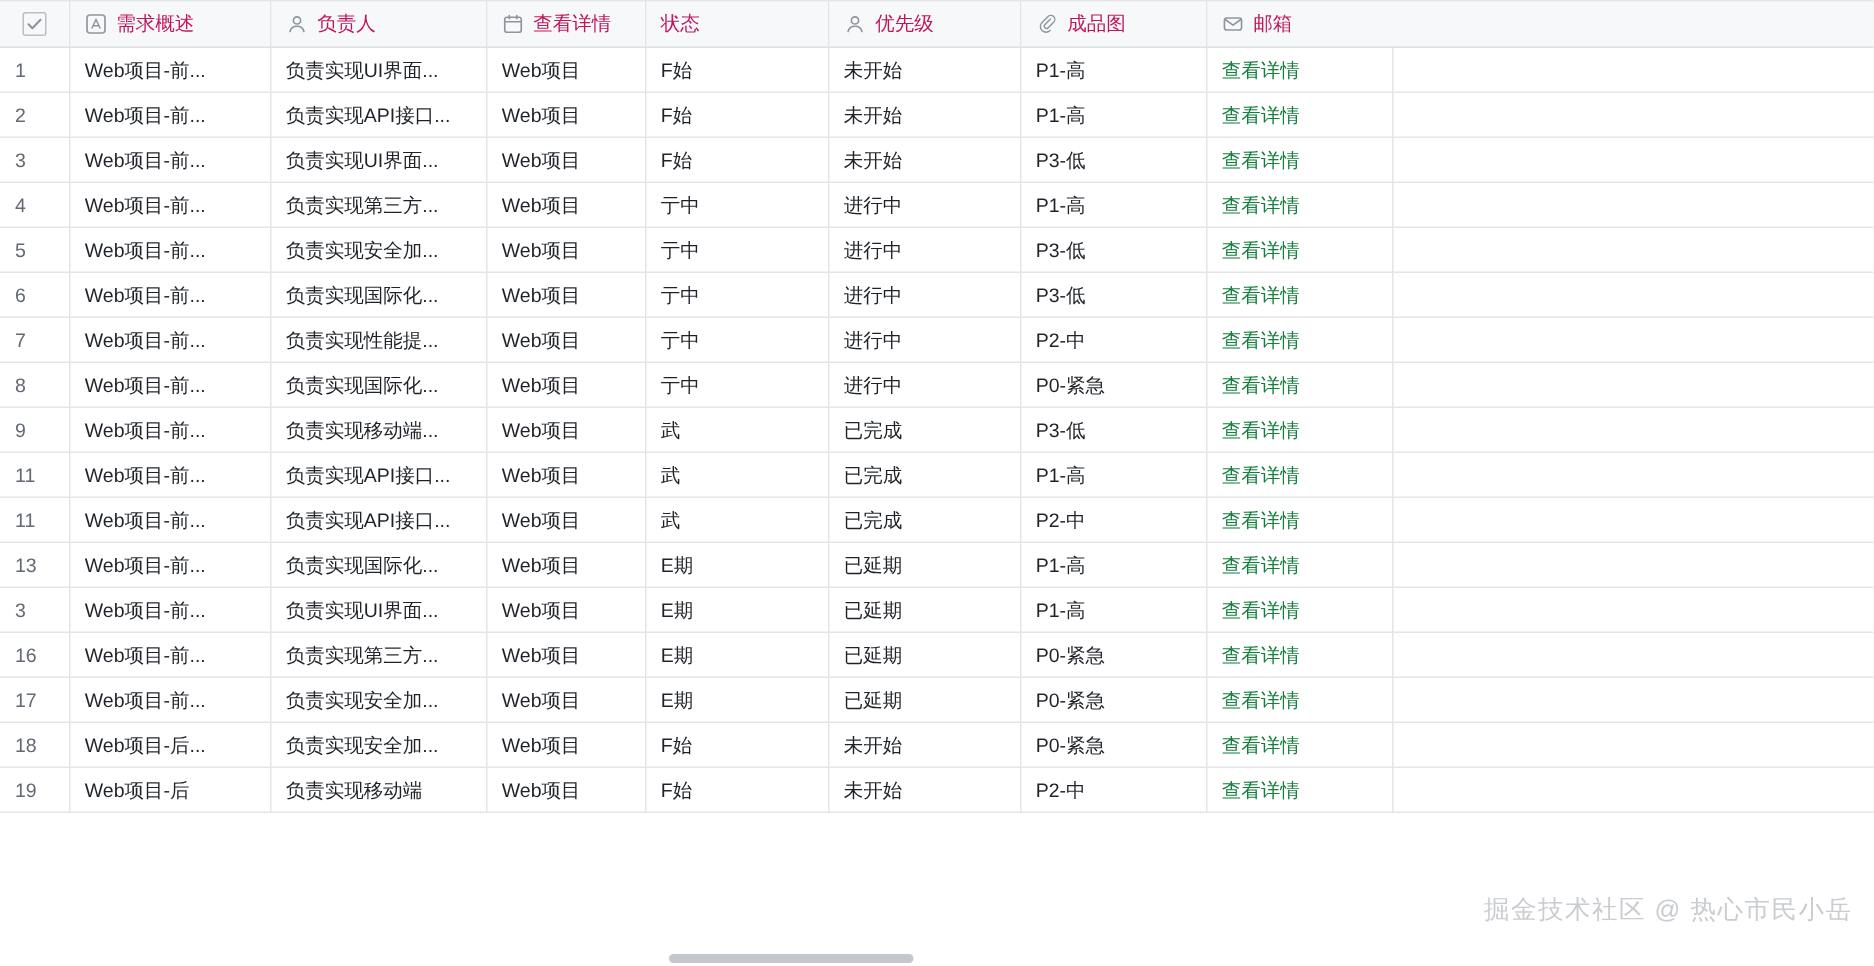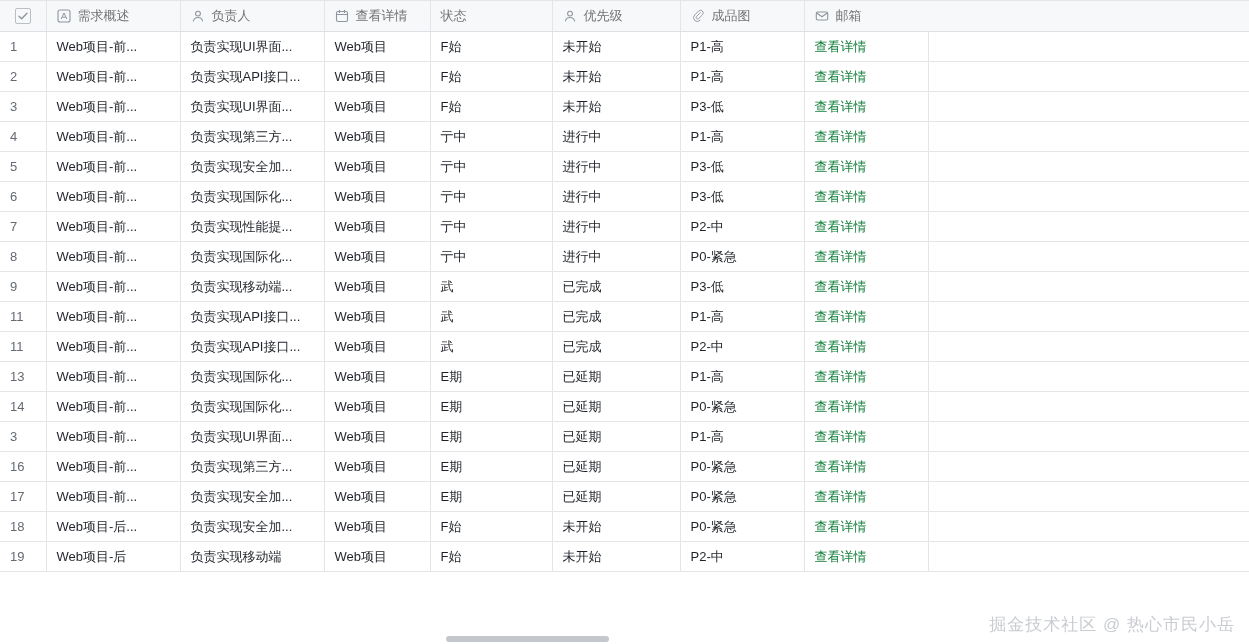--- a/index.html
+++ b/index.html
@@ -34,21 +34,21 @@
     height: 30px;
     box-sizing: border-box;
     text-align: left;
     font-weight: normal;
     white-space: nowrap;
     overflow: hidden;
     background: #ffffff;
   }
   table.sheet thead th {
     background: #f7f8fa;
-    color: #737373;
+    color: #be185d;
     font-size: 13px;
     border-top: 1px solid #e3e5e8;
     border-bottom: 1px solid #dcdfe3;
     height: 31px;
   }
   table.sheet thead th.col-index {
     text-align: center;
     padding: 0;
   }
   .col-index { width: 46px; }
@@ -96,21 +96,21 @@
   .checkbox-head svg { display:block; }
   td.truncate {
     text-overflow: clip;
   }
   .link {
     color: #15803d;
   }
   .watermark {
     position: absolute;
     right: 14px;
-    bottom: 8px;
+    bottom: 26px;
     color: #c9ccd1;
     font-size: 17px;
     letter-spacing: 1px;
     pointer-events: none;
   }
   .hscroll-track {
     position: absolute;
     left: 0;
     bottom: 0;
     width: 1249px;
@@ -354,31 +354,20 @@
         <td class="truncate">Web项目-前...</td>
         <td class="truncate">负责实现国际化...</td>
         <td class="truncate">Web项目</td>
         <td class="truncate">E期</td>
         <td class="truncate">已延期</td>
         <td class="truncate">P1-高</td>
         <td class="truncate link">查看详情</td>
         <td class="truncate"></td>
       </tr>
       <tr>
-        <td class="idx">14</td>
-        <td class="truncate">Web项目-前...</td>
-        <td class="truncate">负责实现国际化...</td>
-        <td class="truncate">Web项目</td>
-        <td class="truncate">E期</td>
-        <td class="truncate">已延期</td>
-        <td class="truncate">P0-紧急</td>
-        <td class="truncate link">查看详情</td>
-        <td class="truncate"></td>
-      </tr>
-      <tr>
         <td class="idx">3</td>
         <td class="truncate">Web项目-前...</td>
         <td class="truncate">负责实现UI界面...</td>
         <td class="truncate">Web项目</td>
         <td class="truncate">E期</td>
         <td class="truncate">已延期</td>
         <td class="truncate">P1-高</td>
         <td class="truncate link">查看详情</td>
         <td class="truncate"></td>
       </tr>

